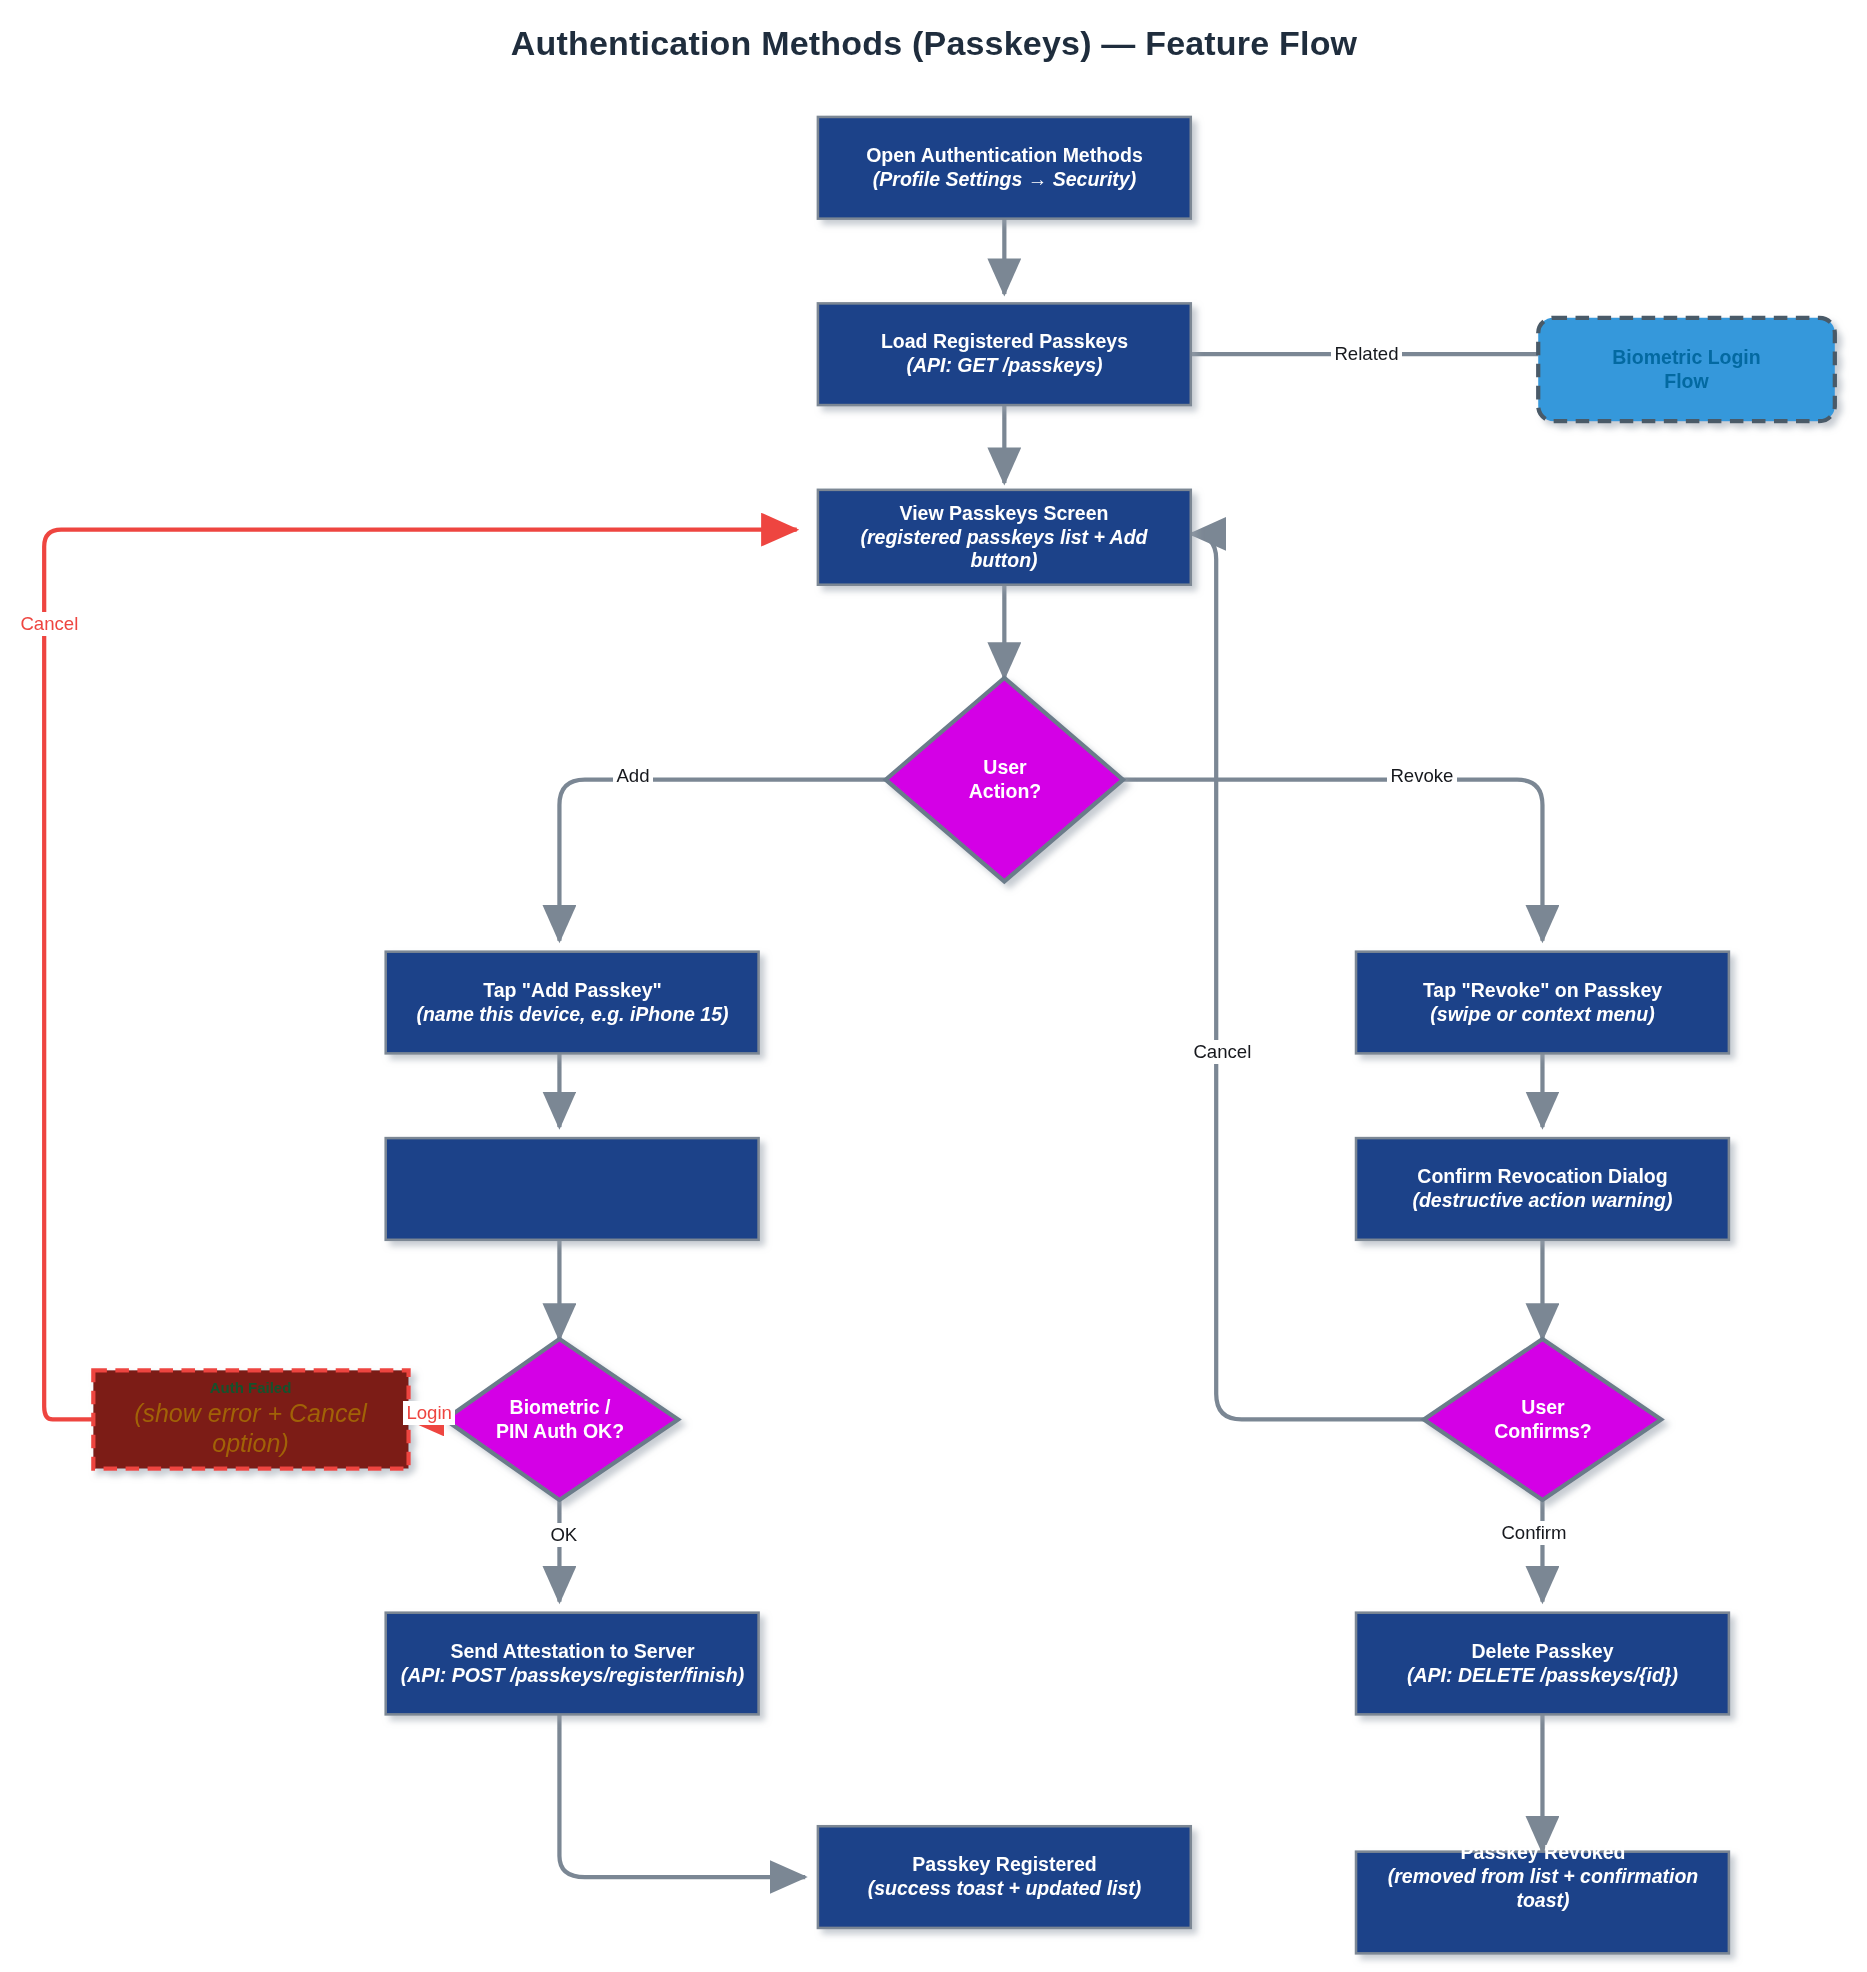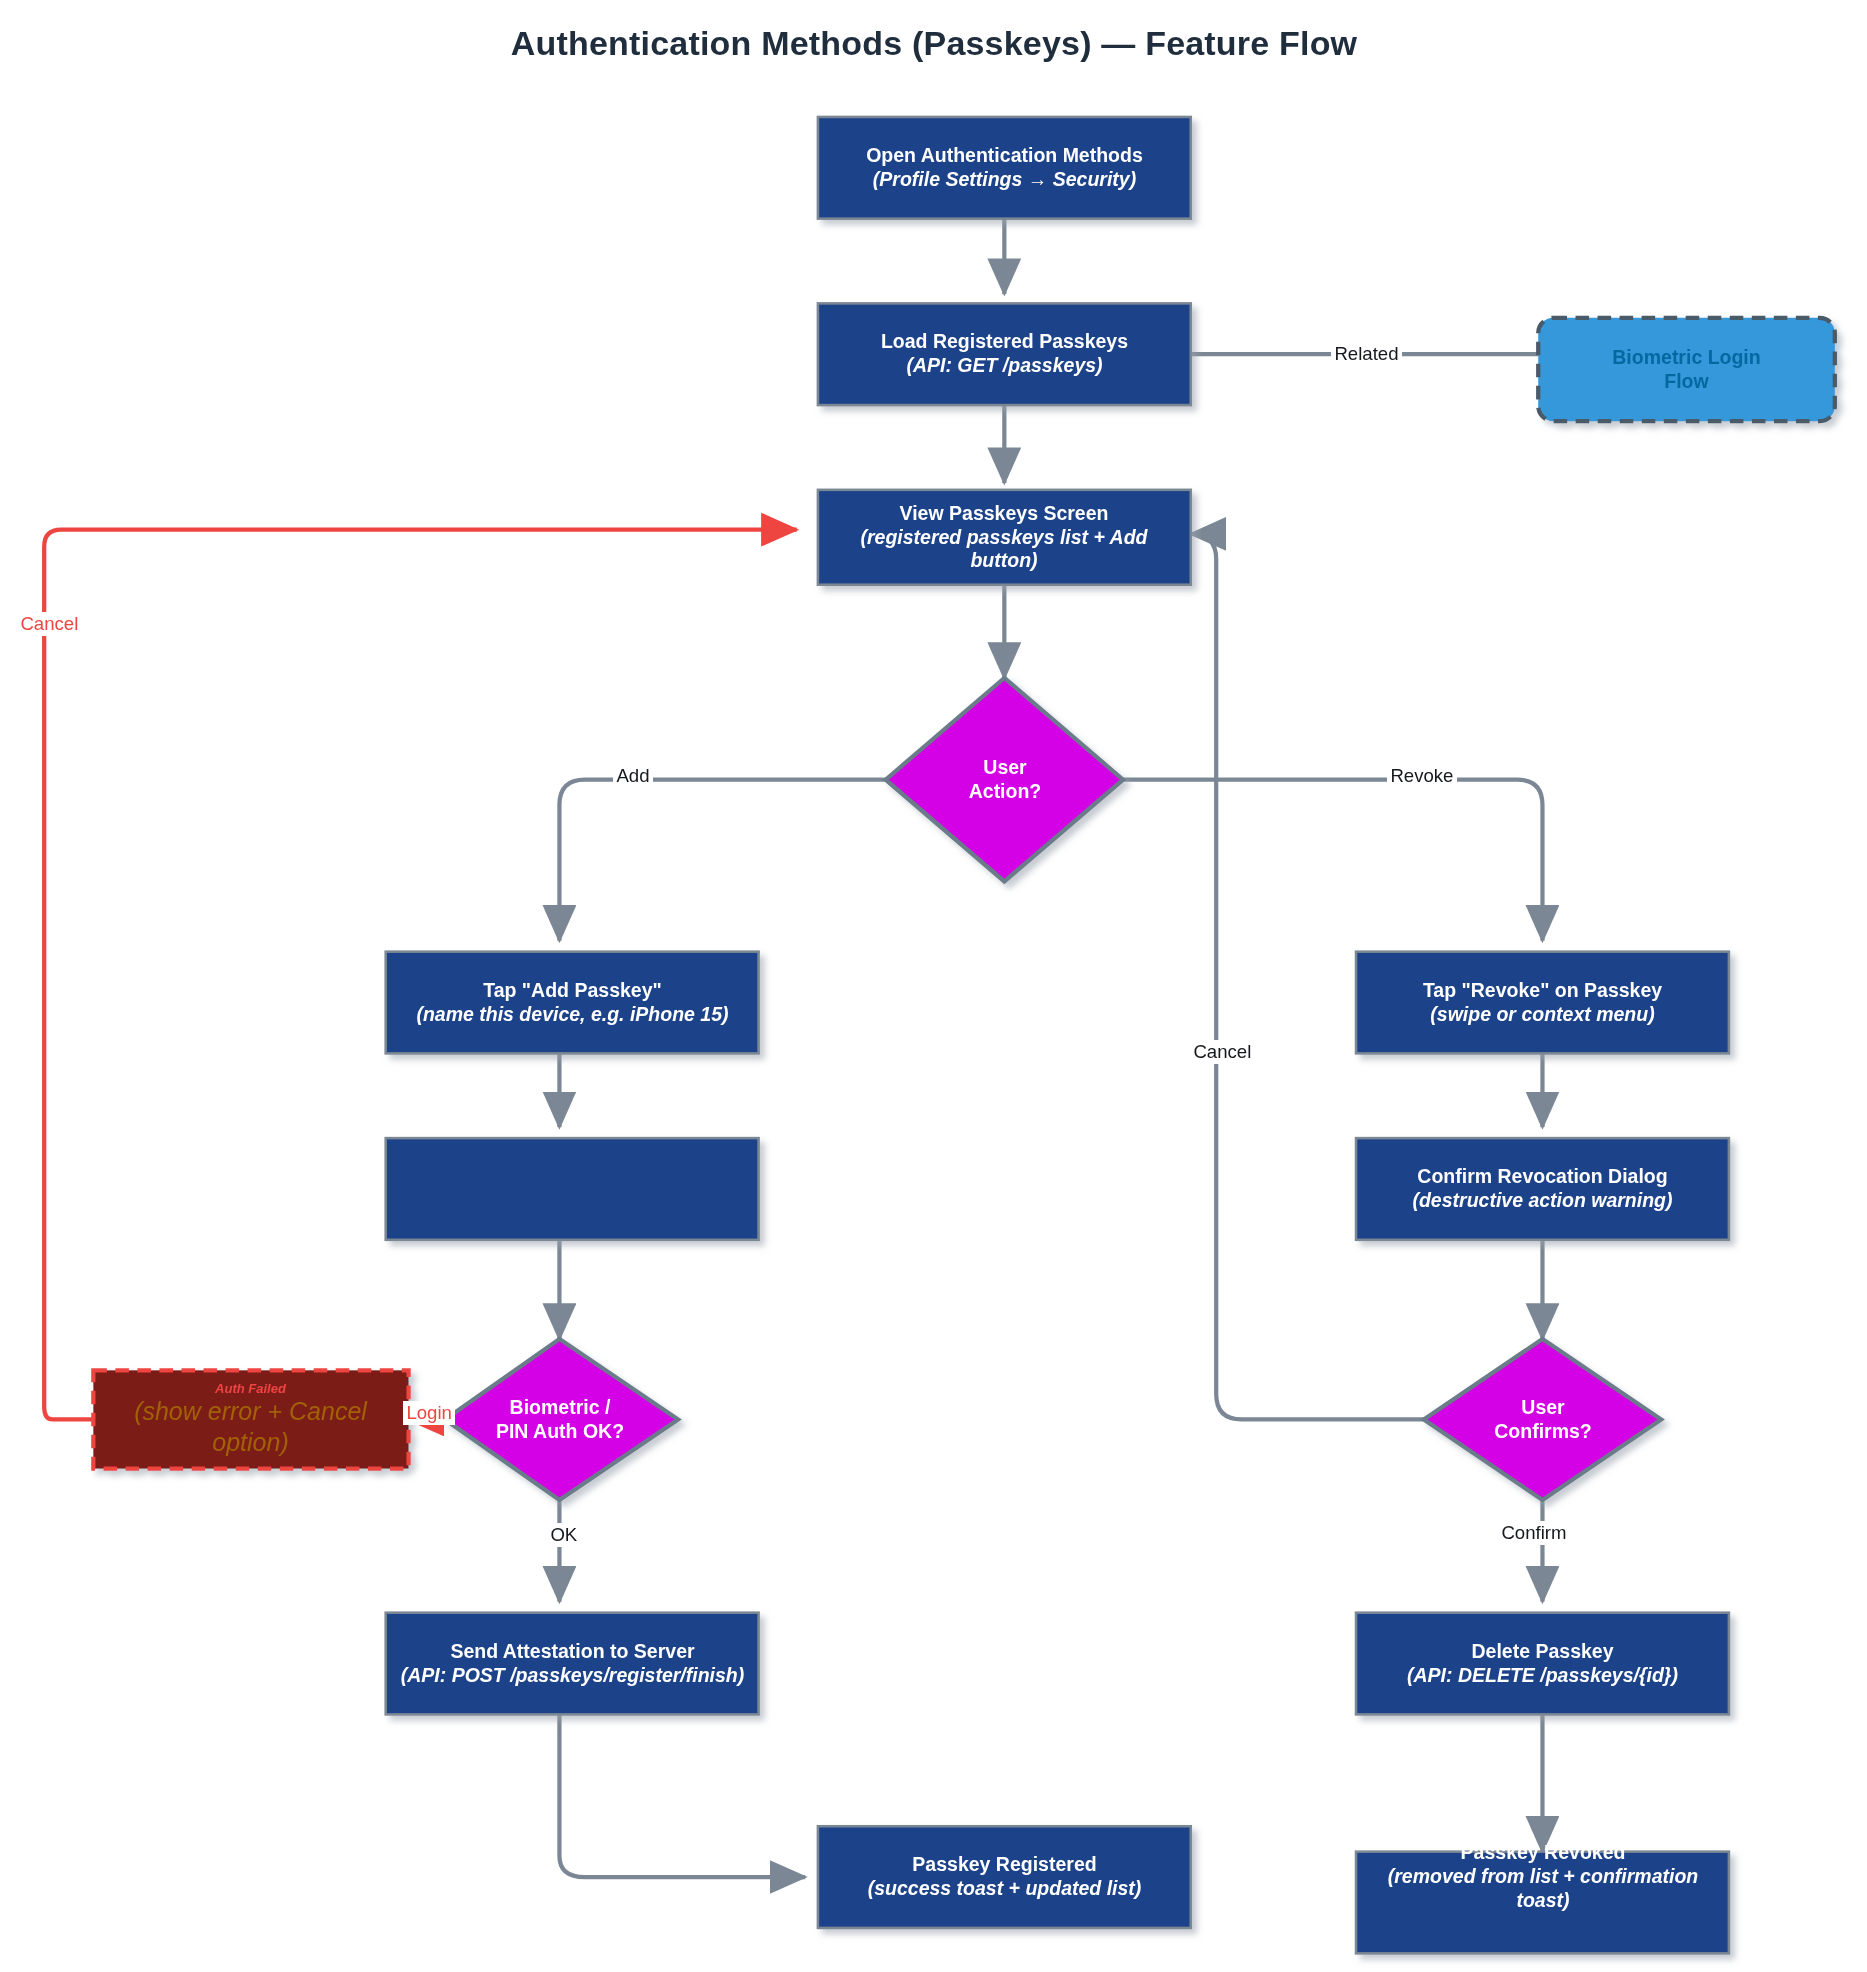--- a/index.html
+++ b/index.html
@@ -14,21 +14,21 @@
 
   
   .node-label{
     position:absolute;display:flex;flex-direction:column;align-items:center;
     justify-content:center;text-align:center;color:#ffffff;pointer-events:none;
     line-height:1.22;
   }
   .node-label .t1{font-size:19.5px;font-weight:bold;}
   .node-label .t2{font-size:19.5px;font-weight:bold;font-style:italic;}
   .decision-label .t1{font-size:19.5px;font-weight:bold;}
-  .fail-label .t1{font-size:13px;font-weight:bold;color:#ef4444;font-style:italic;}
+  .fail-label .t1{font-size:15px;font-weight:bold;color:#14532d;}
   .fail-label .t2{font-size:25px;font-weight:normal;font-style:italic;color:#a16207;}
   .related-label .t1{font-size:19.5px;font-weight:bold;color:#0369a1;}
 
   .edge-label{
     position:absolute;font-size:18.6px;color:#16181d;background:#ffffff;
     padding:0.8px 3.4px;white-space:nowrap;
   }
   .edge-label.red{color:#ee4540;}
 </style>
 </head>

